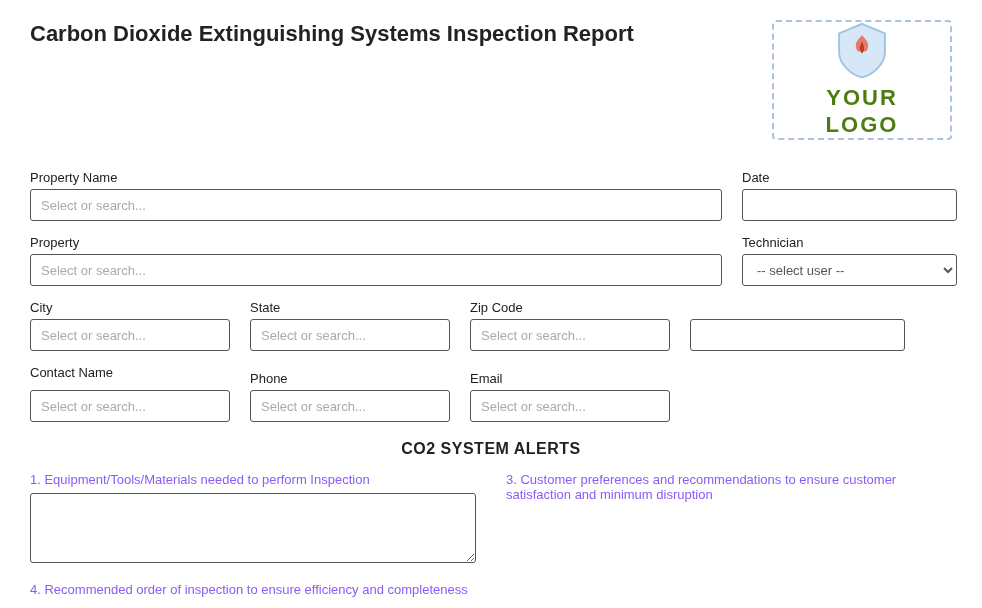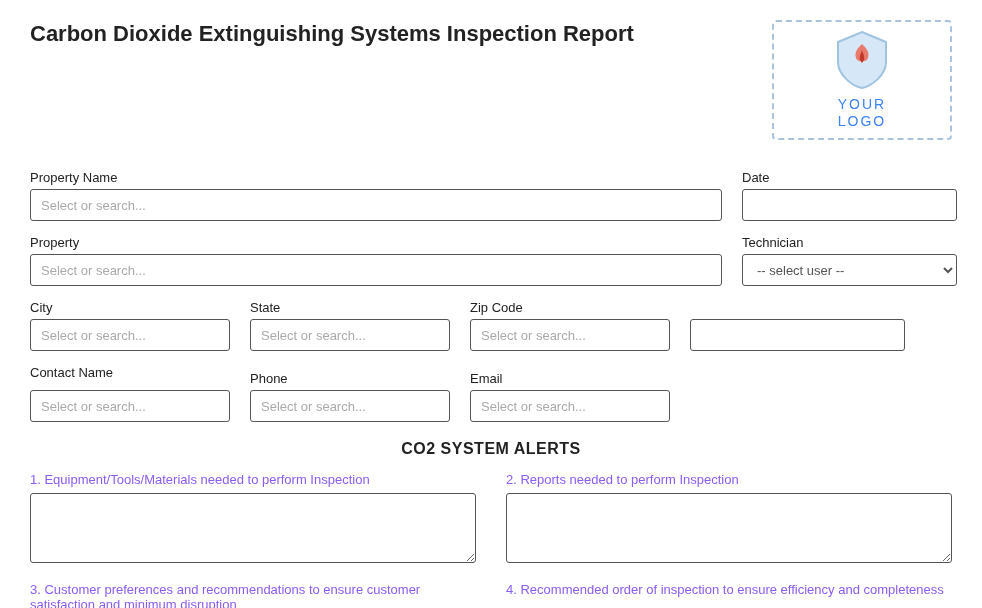--- a/index.html
+++ b/index.html
@@ -33,23 +33,23 @@
       flex-direction: column;
       align-items: center;
       justify-content: center;
       gap: 6px;
     }
     .logo-shield {
       width: 56px;
       height: 60px;
     }
     .logo-text {
-      font-size: 14px;
-      font-weight: normal;
-      color: #3b82f6;
+      font-size: 22px;
+      font-weight: bold;
+      color: #4d7c0f;
       letter-spacing: 2px;
       line-height: 1.2;
       text-align: center;
     }
     .form-section {
       margin-bottom: 10px;
     }
     .form-row {
       display: flex;
       gap: 20px;
@@ -203,23 +203,19 @@
 
 <div>
   <div class="section-title">CO2 SYSTEM ALERTS</div>
 
   <div class="alerts-grid">
     <div class="alert-item">
       <label>1. Equipment/Tools/Materials needed to perform Inspection</label>
       <textarea style=""></textarea>
     </div>
     <div class="alert-item">
-      <label>2. Reports needed to perform Inspection</label>
-      <textarea style=""></textarea>
-    </div>
-    <div class="alert-item">
       <label>3. Customer preferences and recommendations to ensure customer satisfaction and minimum disruption</label>
     </div>
     <div class="alert-item">
       <label>4. Recommended order of inspection to ensure efficiency and completeness</label>
     </div>
   </div>
 </div>
 
 </body></html>

